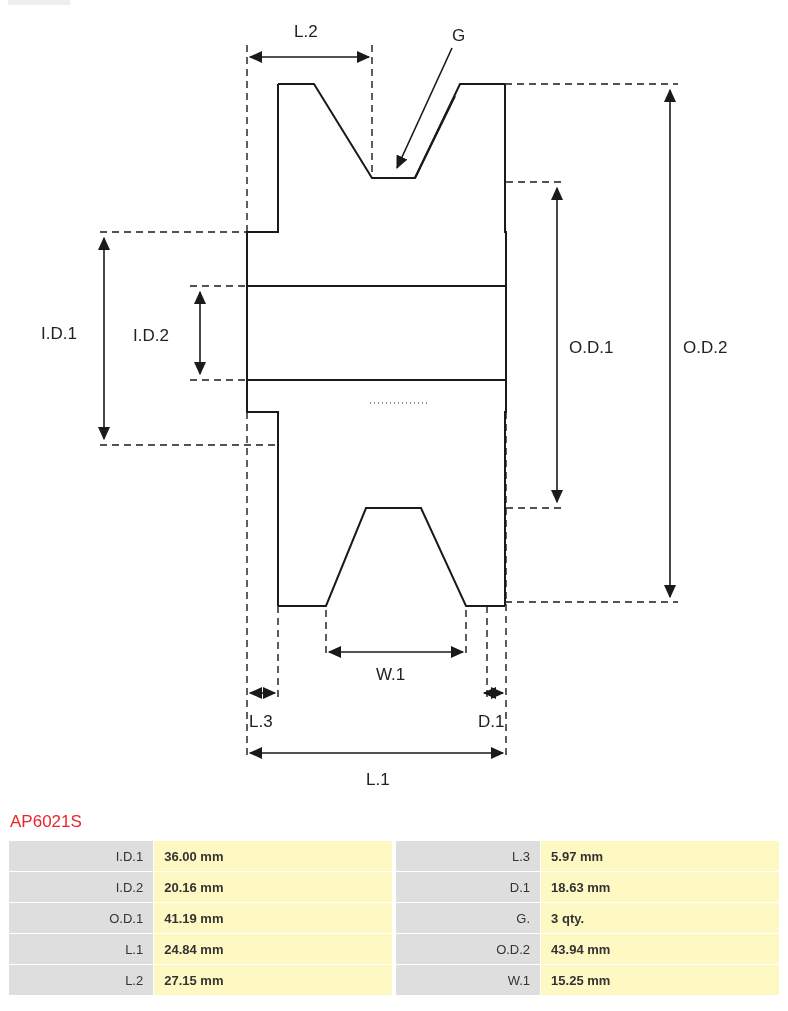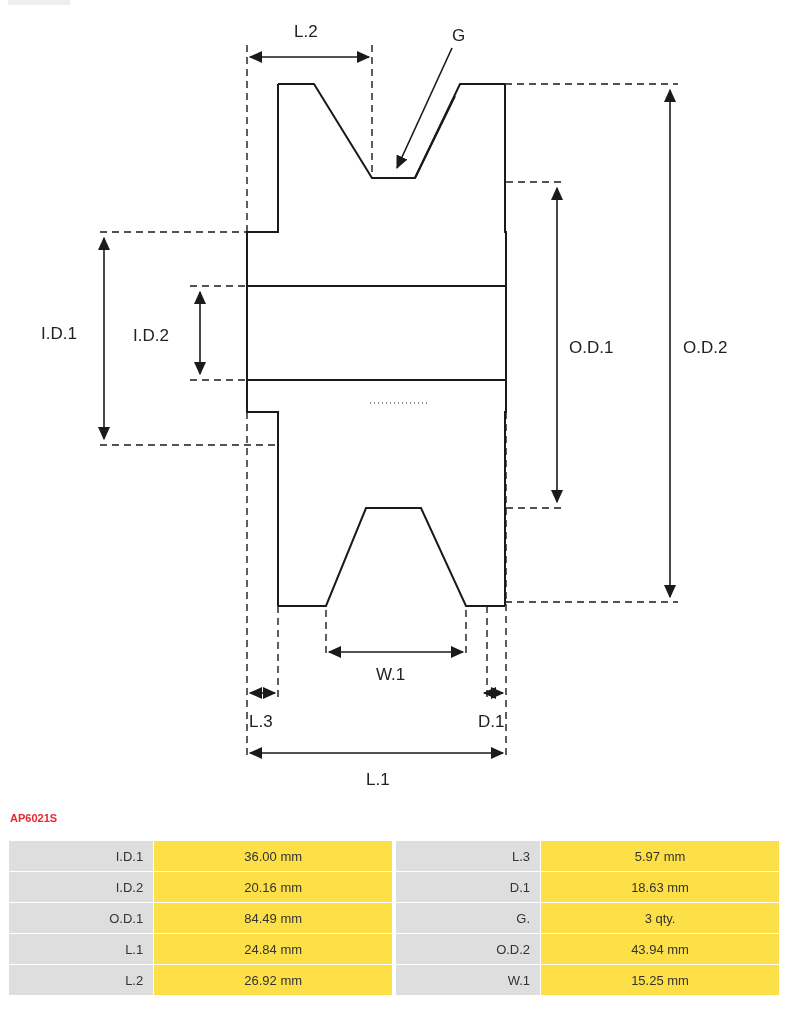--- a/index.html
+++ b/index.html
@@ -21,23 +21,23 @@
   .label{
     position:absolute;
     font-size:17px;
     color:#222222;
     white-space:nowrap;
   }
   #part-number{
     position:absolute;
     left:10px;
     top:812px;
-    font-size:11px;
+    font-size:17px;
     color:#e8262c;
-    font-weight:bold;
+    font-weight:normal;
   }
   #spec-table{
     position:absolute;
     left:8px;
     top:840px;
     width:772px;
     border-collapse:collapse;
     font-size:13px;
   }
   #spec-table td{
@@ -45,24 +45,25 @@
     padding:7px 10px;
     height:16px;
   }
   td.key{
     background:#dedede;
     text-align:right;
     color:#333333;
     width:135px;
   }
   td.val{
-    background:#fde047;
-    text-align:center;
+    background:#fef9c3;
+    text-align:left;
     color:#333333;
     width:240px;
+    font-weight:bold;
   }
   .spacer{
     background:#ffffff;
     border:none !important;
     width:2px;
     padding:0 !important;
   }
   #top-left-mark{
     position:absolute;
     left:8px;
@@ -170,33 +171,33 @@
     </tr>
     <tr>
       <td class="key">I.D.2</td>
       <td class="val">20.16 mm</td>
       <td class="spacer"></td>
       <td class="key">D.1</td>
       <td class="val">18.63 mm</td>
     </tr>
     <tr>
       <td class="key">O.D.1</td>
-      <td class="val">84.49 mm</td>
+      <td class="val">41.19 mm</td>
       <td class="spacer"></td>
       <td class="key">G.</td>
       <td class="val">3 qty.</td>
     </tr>
     <tr>
       <td class="key">L.1</td>
       <td class="val">24.84 mm</td>
       <td class="spacer"></td>
       <td class="key">O.D.2</td>
       <td class="val">43.94 mm</td>
     </tr>
     <tr>
       <td class="key">L.2</td>
-      <td class="val">26.92 mm</td>
+      <td class="val">27.15 mm</td>
       <td class="spacer"></td>
       <td class="key">W.1</td>
       <td class="val">15.25 mm</td>
     </tr>
   </tbody>
 </table>
 
 </body></html>

